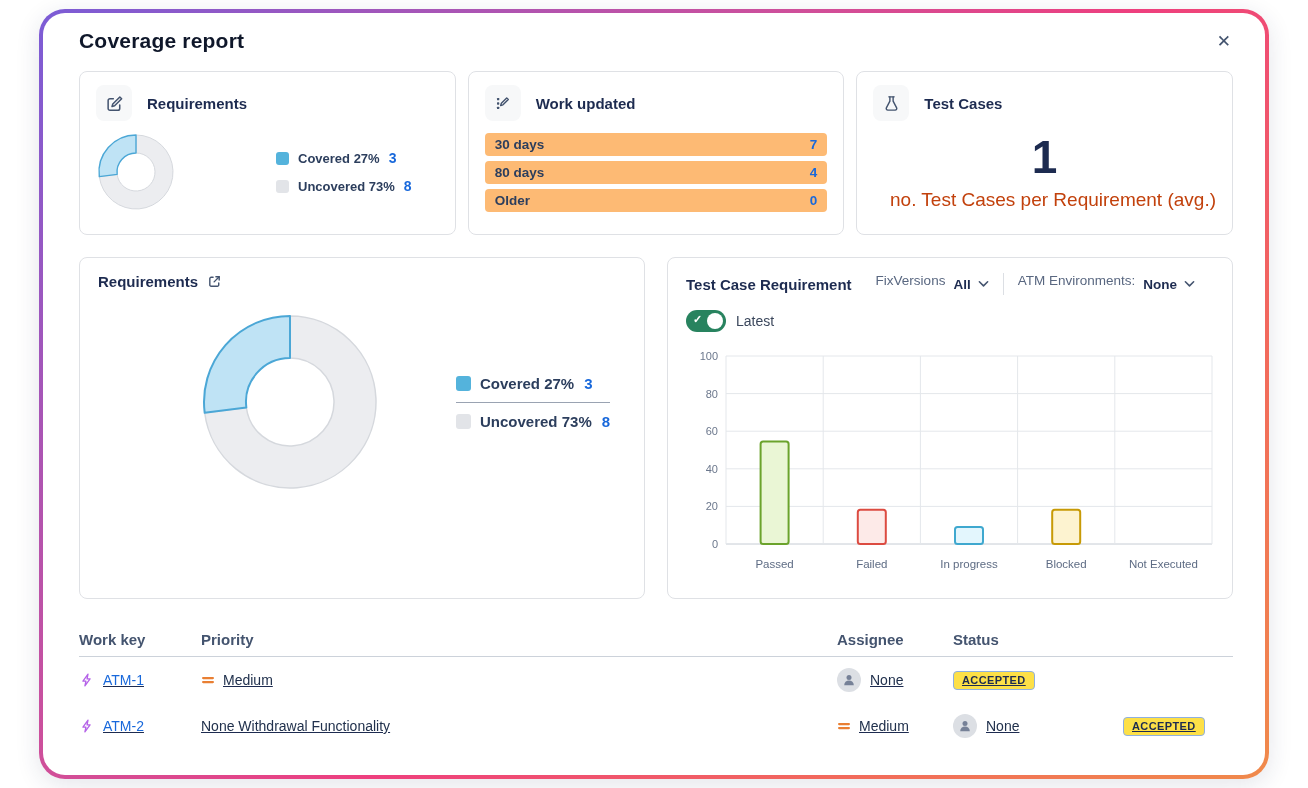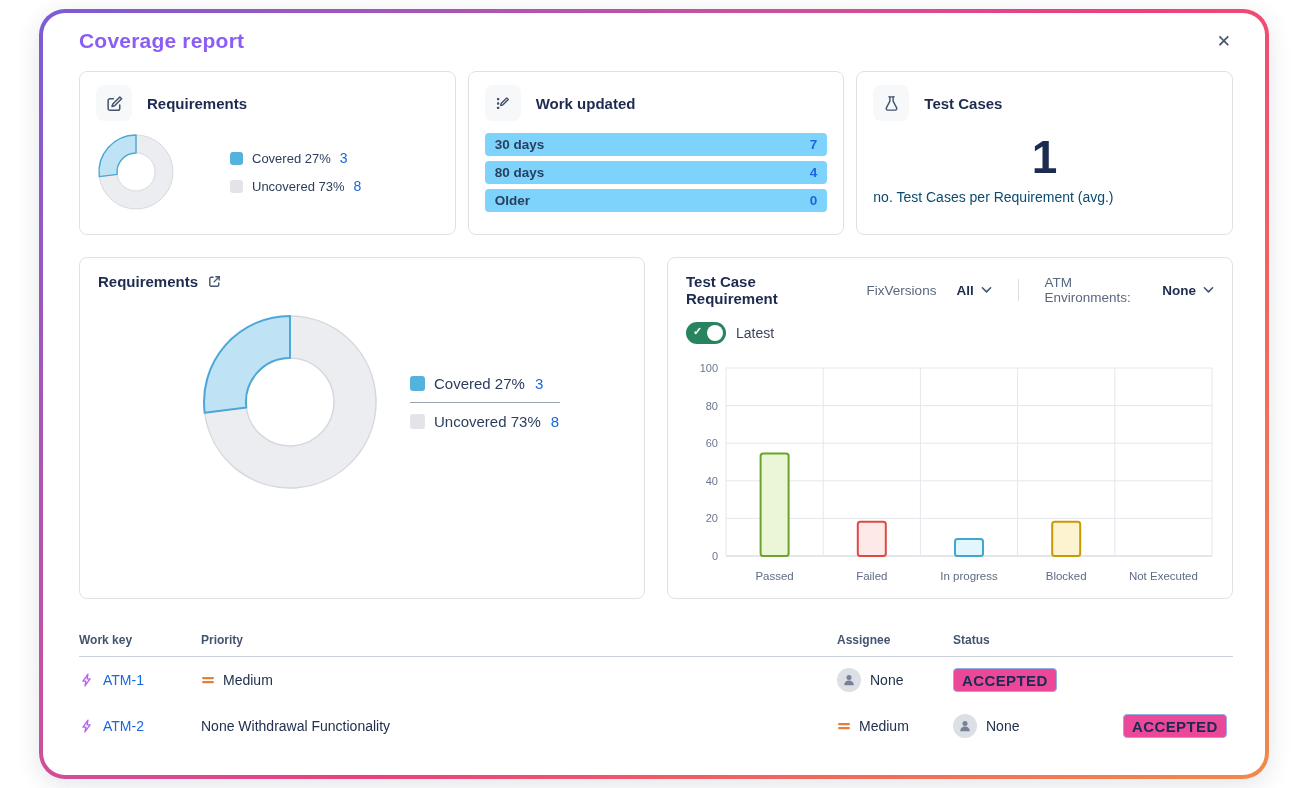--- a/index.html
+++ b/index.html
@@ -7,90 +7,90 @@
   body { width:1308px; height:788px; overflow:hidden; }
 
   .frame { position:relative; margin:9px auto 0; width:1230px; height:770px;
            border-radius:26px; padding:4px;
            background:linear-gradient(135deg,#7b5cd6 0%, #cf4f9a 38%, #ee3f7e 55%, #f2695c 78%, #f08a4b 100%);
            box-shadow:0 6px 24px rgba(30,43,80,.12); }
   .modal { background:#ffffff; border-radius:22px; width:100%; height:100%;
            padding:16px 32px 6px 36px; overflow:hidden; }
 
   .modal-header { display:flex; justify-content:space-between; align-items:flex-start; height:42px; }
-  .modal-title { font-size:21px; font-weight:700; letter-spacing:.2px; color:#8b5cf6; }
+  .modal-title { font-size:21px; font-weight:700; letter-spacing:.2px; color:#0f172a; }
   .close-btn { font-size:17px; color:#44546f; cursor:pointer; padding:4px 8px; line-height:1; margin-right:-6px; }
 
   .cards-row { display:grid; grid-template-columns:repeat(3,1fr); gap:12px; }
   .card { border:1px solid #dfe1e5; border-radius:8px; background:#fff; padding:13px 16px; }
   .card.small { height:164px; }
 
   .card-head { display:flex; align-items:center; }
   .icon-tile { width:36px; height:36px; border-radius:8px; background:#f7f8f9;
                display:flex; align-items:center; justify-content:center; flex:0 0 36px; }
   .card-title { font-size:15px; font-weight:700; margin-left:15px; color:#1d2b50; }
 
   .req-body { display:flex; align-items:center; margin-top:11px; }
   .legend { margin-left:54px; }
-  .legend-row { display:flex; align-items:center; font-size:13px; font-weight:400; color:#2c3e5d; padding:6px 0; }
+  .legend-row { display:flex; align-items:center; font-size:13px; font-weight:700; color:#2c3e5d; padding:6px 0;margin-left:46px; }
   .swatch { width:13px; height:13px; border-radius:3px; margin-right:9px; flex:0 0 13px; }
   .legend-count { color:#1868db; margin-left:9px; font-size:14px; }
 
   .lu-rows { margin-top:12px; }
-  .lu-row { display:flex; justify-content:space-between; align-items:center; background:#7dd3fc;
+  .lu-row { display:flex; justify-content:space-between; align-items:center; background:#fdba74;
             border-radius:4px; padding:3px 10px; margin-bottom:5px; height:23px; }
   .lu-label { font-size:13.5px; font-weight:600; color:#2c3e5d; }
   .lu-value { font-size:13.5px; font-weight:600; color:#1868db; }
 
   .tc-number { text-align:center; font-size:46px; font-weight:700; color:#1d2b50; margin-top:8px; line-height:1.25; }
-  .tc-caption { text-align:left; font-size:14px; color:#0c4a6e; margin-top:2px; }
+  .tc-caption { text-align:right; font-size:19px; color:#c2410c; margin-top:2px; }
 
   .mid-row { display:grid; grid-template-columns:1fr 1fr; gap:22px; margin-top:22px; }
   .mid-card { border:1px solid #dfe1e5; border-radius:8px; padding:15px 18px; height:342px; }
 
   .section-title { display:flex; align-items:center; gap:9px; font-size:15px; font-weight:700; color:#1d2b50; }
   .ext-icon { color:#44546f; display:inline-flex; }
 
   .big-donut-wrap { display:flex; align-items:center; margin-top:22px; }
   .big-donut-wrap svg.donut { margin-left:102px; }
   .legend-lg { margin-left:30px; }
   .legend-lg .legend-row { font-size:15px; padding:10px 0; min-width:150px; }
   .legend-lg .legend-row.divided { border-bottom:1px solid #9aa3b2; }
   .legend-lg .swatch { width:15px; height:15px; flex-basis:15px; }
   .legend-lg .legend-count { font-size:15px; margin-left:10px; }
 
   .exec-header { display:flex; align-items:center; }
-  .exec-controls { display:flex; align-items:center; margin-left:24px; gap:20px; }
+  .exec-controls { display:flex; margin-left:24px; gap:8px; }
   .ctl-label { font-size:13.5px; color:#596780; }
   .ctl-value { font-size:13.5px; font-weight:700; color:#1d2b50; display:flex; align-items:center; gap:7px; cursor:pointer; }
   .chev { display:inline-flex; color:#44546f; }
   .v-divider { width:1px; height:22px; background:#dcdfe4; margin:0 6px; }
 
   .toggle-row { display:flex; align-items:center; margin-top:15px; gap:10px; }
   .toggle { width:40px; height:22px; border-radius:11px; background:#28835f; position:relative; cursor:pointer; }
   .toggle .tick { position:absolute; left:7px; top:3px; color:#fff; font-size:11px; font-weight:700; }
   .toggle .knob { position:absolute; right:3px; top:3px; width:16px; height:16px; border-radius:50%; background:#fff; }
   .toggle-label { font-size:14px; color:#3b475c; }
 
   .chart-wrap { margin-top:8px; }
 
   .all-req { margin-top:24px; }
   .req-table { margin-top:10px; }
   .tr { display:grid; grid-template-columns:122px 1fr 116px 170px 110px; align-items:center; }
   .tr.head { height:34px; border-bottom:1px solid #ccd2da; }
-  .th { font-size:12px; font-weight:700; color:#44546f; }
-  .tr.row { height:46px; }
+  .th { font-size:15px; font-weight:700; color:#44546f; }
+  .tr.row { height:46px;text-decoration:underline; }
   .td { font-size:14px; color:#21314d; display:flex; align-items:center; }
   .td a { color:#1868db; text-decoration:none; cursor:pointer; }
   .bolt { display:inline-flex; margin-right:9px; }
   .pri-icon { display:inline-flex; margin-right:8px; }
   .avatar { width:24px; height:24px; border-radius:50%; background:#dcdfe4; display:inline-flex;
             align-items:center; justify-content:center; margin-right:9px; }
-  .badge { font-size:15px; font-weight:700; letter-spacing:.4px; color:#1d2b50; border:1.5px solid #8fb0e0;
-           border-radius:4px; padding:2.5px 8px; background:#ec4899; }
+  .badge { font-size:11px; font-weight:700; letter-spacing:.4px; color:#1d2b50; border:1.5px solid #8fb0e0;
+           border-radius:4px; padding:2.5px 8px; background:#fde047; }
 </style>
 </head>
 <body>
 
 <div class="frame">
   <div class="modal">
 
     <div class="modal-header">
       <div class="modal-title">Coverage report</div>
       <div class="close-btn">✕</div>

